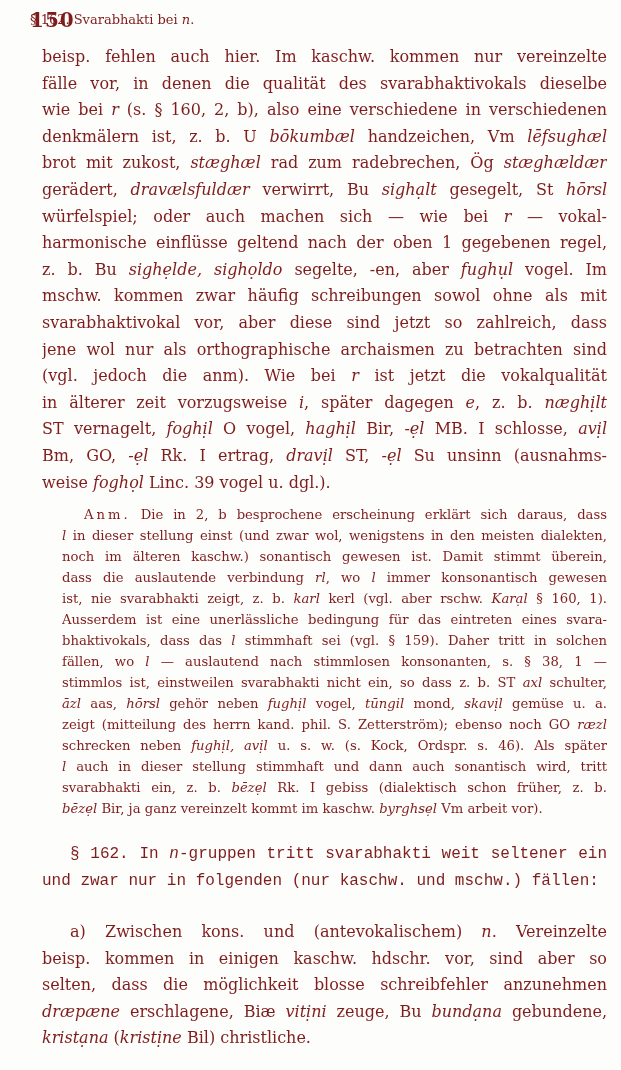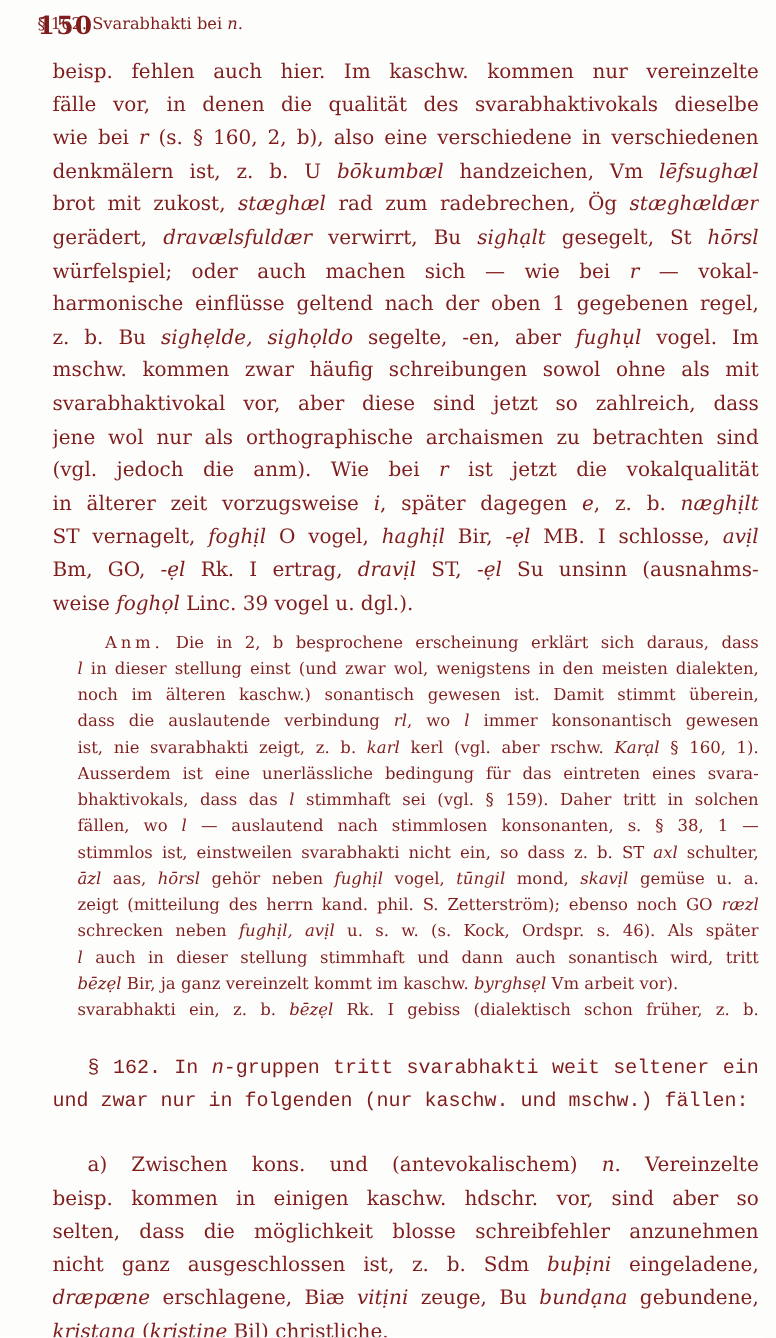--- a/index.html
+++ b/index.html
@@ -101,29 +101,28 @@
         <div class="line"><span>dass die auslautende verbindung </span><i>rl</i><span>, wo </span><i>l</i><span> immer konsonantisch gewesen</span></div>
         <div class="line"><span>ist, nie svarabhakti zeigt, z. b. </span><i>karl</i><span> kerl (vgl. aber rschw. </span><i>Karạl</i><span> § 160, 1).</span></div>
         <div class="line"><span>Ausserdem ist eine unerlässliche bedingung für das eintreten eines svara-</span></div>
         <div class="line"><span>bhaktivokals, dass das </span><i>l</i><span> stimmhaft sei (vgl. § 159).  Daher tritt in solchen</span></div>
         <div class="line"><span>fällen, wo </span><i>l</i><span> — auslautend nach stimmlosen konsonanten, s. § 38, 1 —</span></div>
         <div class="line"><span>stimmlos ist, einstweilen svarabhakti nicht ein, so dass z. b. ST </span><i>axl</i><span> schulter,</span></div>
         <div class="line"><i>āzl</i><span> aas, </span><i>hōrsl</i><span> gehör neben </span><i>fughịl</i><span> vogel, </span><i>tūngil</i><span> mond, </span><i>skavịl</i><span> gemüse u. a.</span></div>
         <div class="line"><span>zeigt (mitteilung des herrn kand. phil. S. Zetterström); ebenso noch GO </span><i>ræzl</i></div>
         <div class="line"><span>schrecken neben </span><i>fughịl, avịl</i><span> u. s. w. (s. Kock, Ordspr. s. 46).  Als später</span></div>
         <div class="line"><i>l</i><span> auch in dieser stellung stimmhaft und dann auch sonantisch wird, tritt</span></div>
+        <div class="line"><span>svarabhakti ein, z. b. </span><i>bēzẹl</i><span> Rk. I gebiss (dialektisch schon früher, z. b.</span></div>
         <div class="line last"><i>bēzẹl</i><span> Bir, ja ganz vereinzelt kommt im kaschw. </span><i>byrghsẹl</i><span> Vm arbeit vor).</span></div>
-        <div class="line"><span>svarabhakti ein, z. b. </span><i>bēzẹl</i><span> Rk. I gebiss (dialektisch schon früher, z. b.</span></div>
       </div>
       <div class="block main b-section-162">
         <div class="line indent"><span>§ 162.  In </span><i>n</i><span>-gruppen tritt svarabhakti weit seltener ein</span></div>
         <div class="line last"><span>und zwar nur in folgenden (nur kaschw. und mschw.) fällen:</span></div>
       </div>
       <div class="block main b-item-a">
         <div class="line indent"><span>a) Zwischen kons. und (antevokalischem) </span><i>n</i><span>.  Vereinzelte</span></div>
         <div class="line"><span>beisp. kommen in einigen kaschw. hdschr. vor, sind aber so</span></div>
         <div class="line"><span>selten, dass die möglichkeit blosse schreibfehler anzunehmen</span></div>
-        <div class="line"><span>nicht ganz ausgeschlossen ist, z. b. Sdm </span><i>buþịni</i><span> eingeladene,</span></div>
         <div class="line"><i>dræpæne</i><span> erschlagene, Biæ </span><i>vitịni</i><span> zeuge, Bu </span><i>bundạna</i><span> gebundene,</span></div>
         <div class="line last"><i>kristạna</i><span> (</span><i>kristịne</i><span> Bil) christliche.</span></div>
       </div>
     </section>
 </main>
 
 </body></html>

